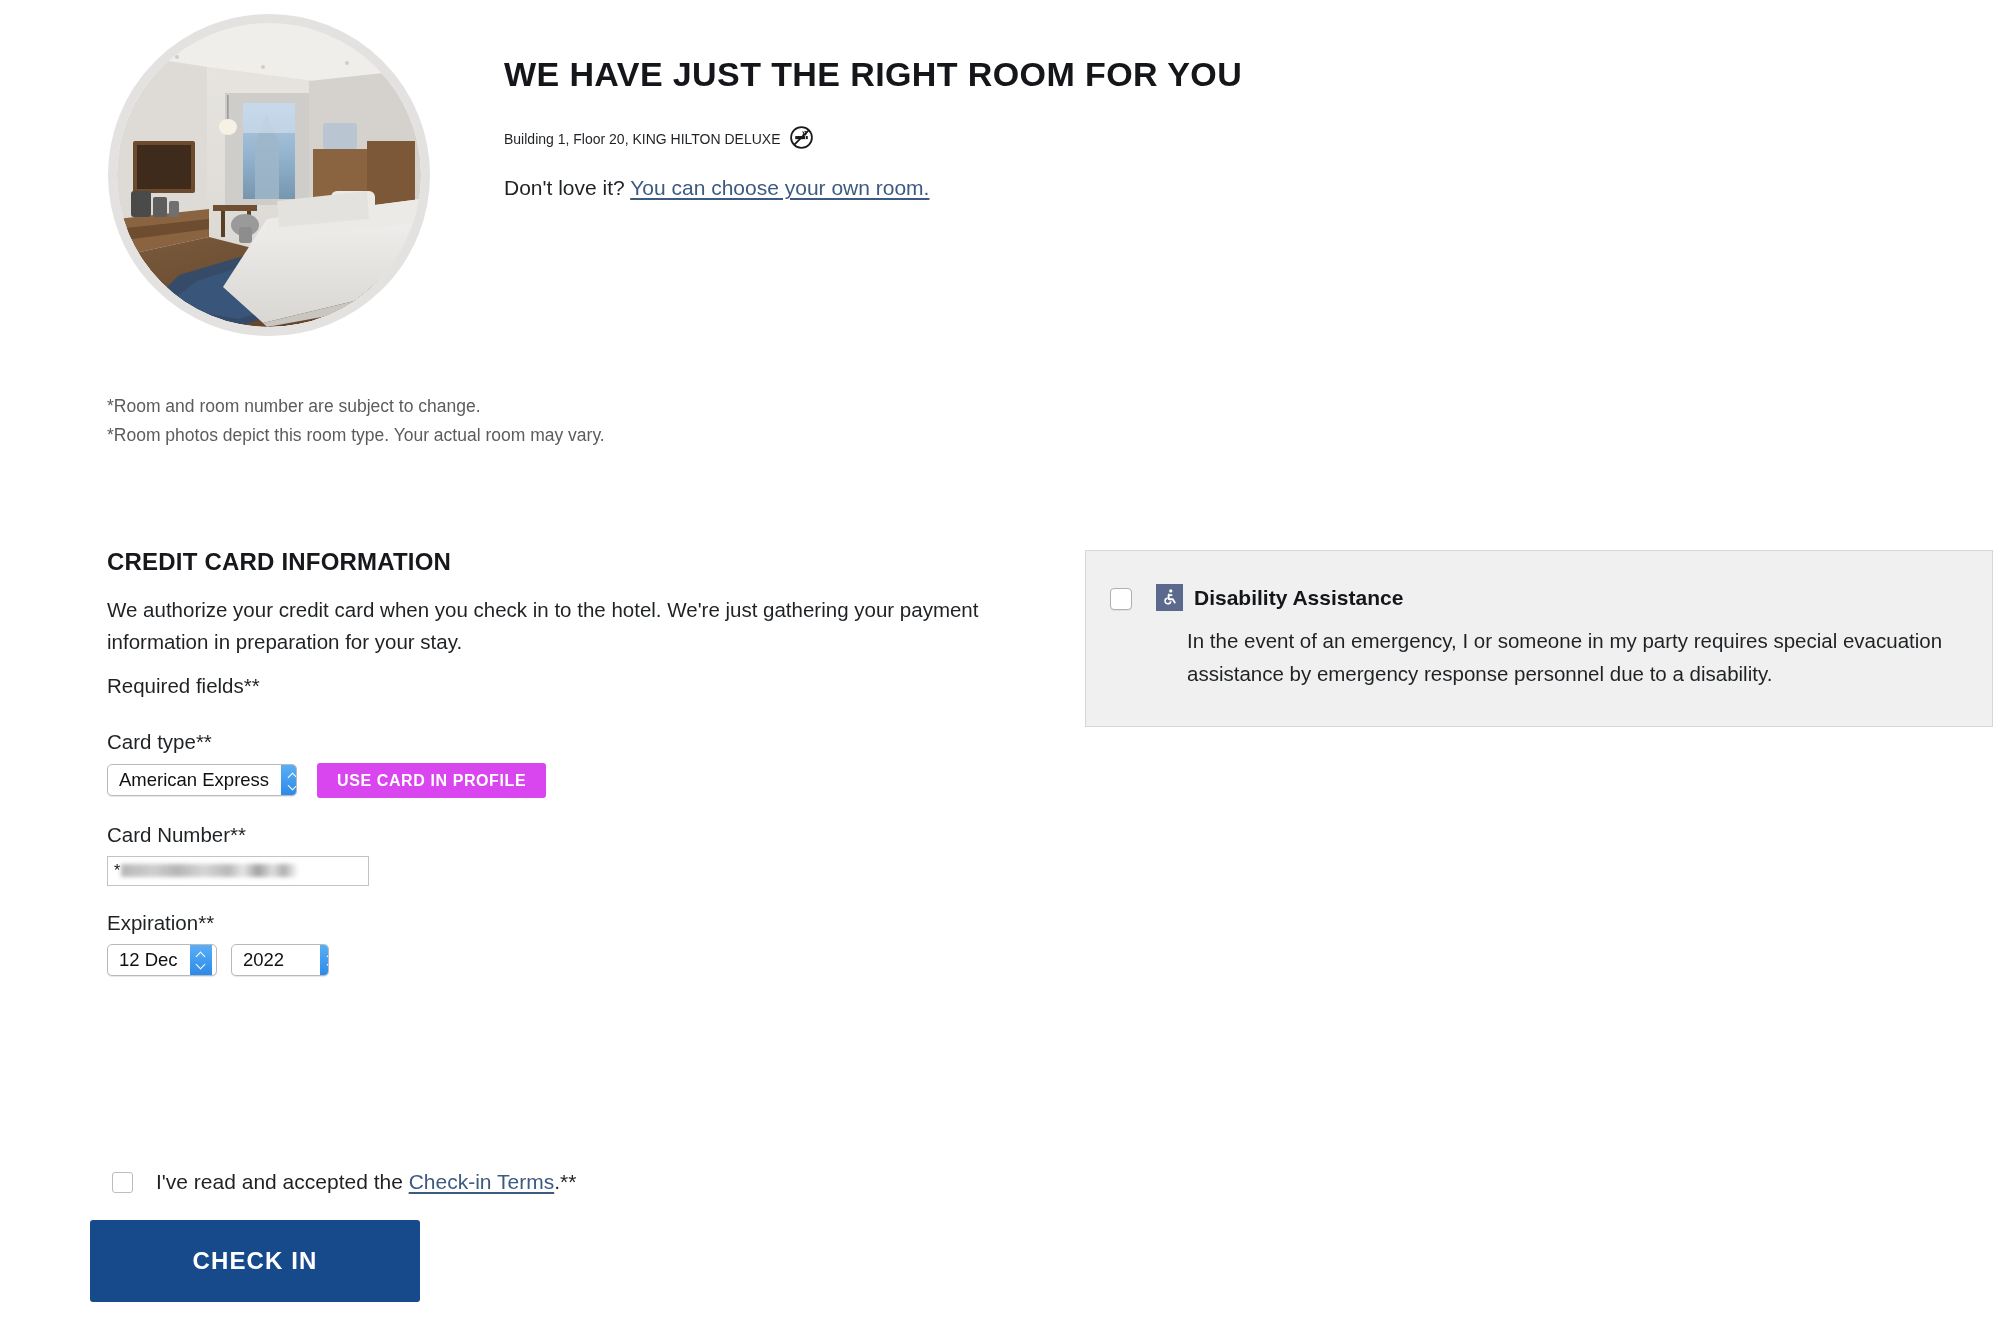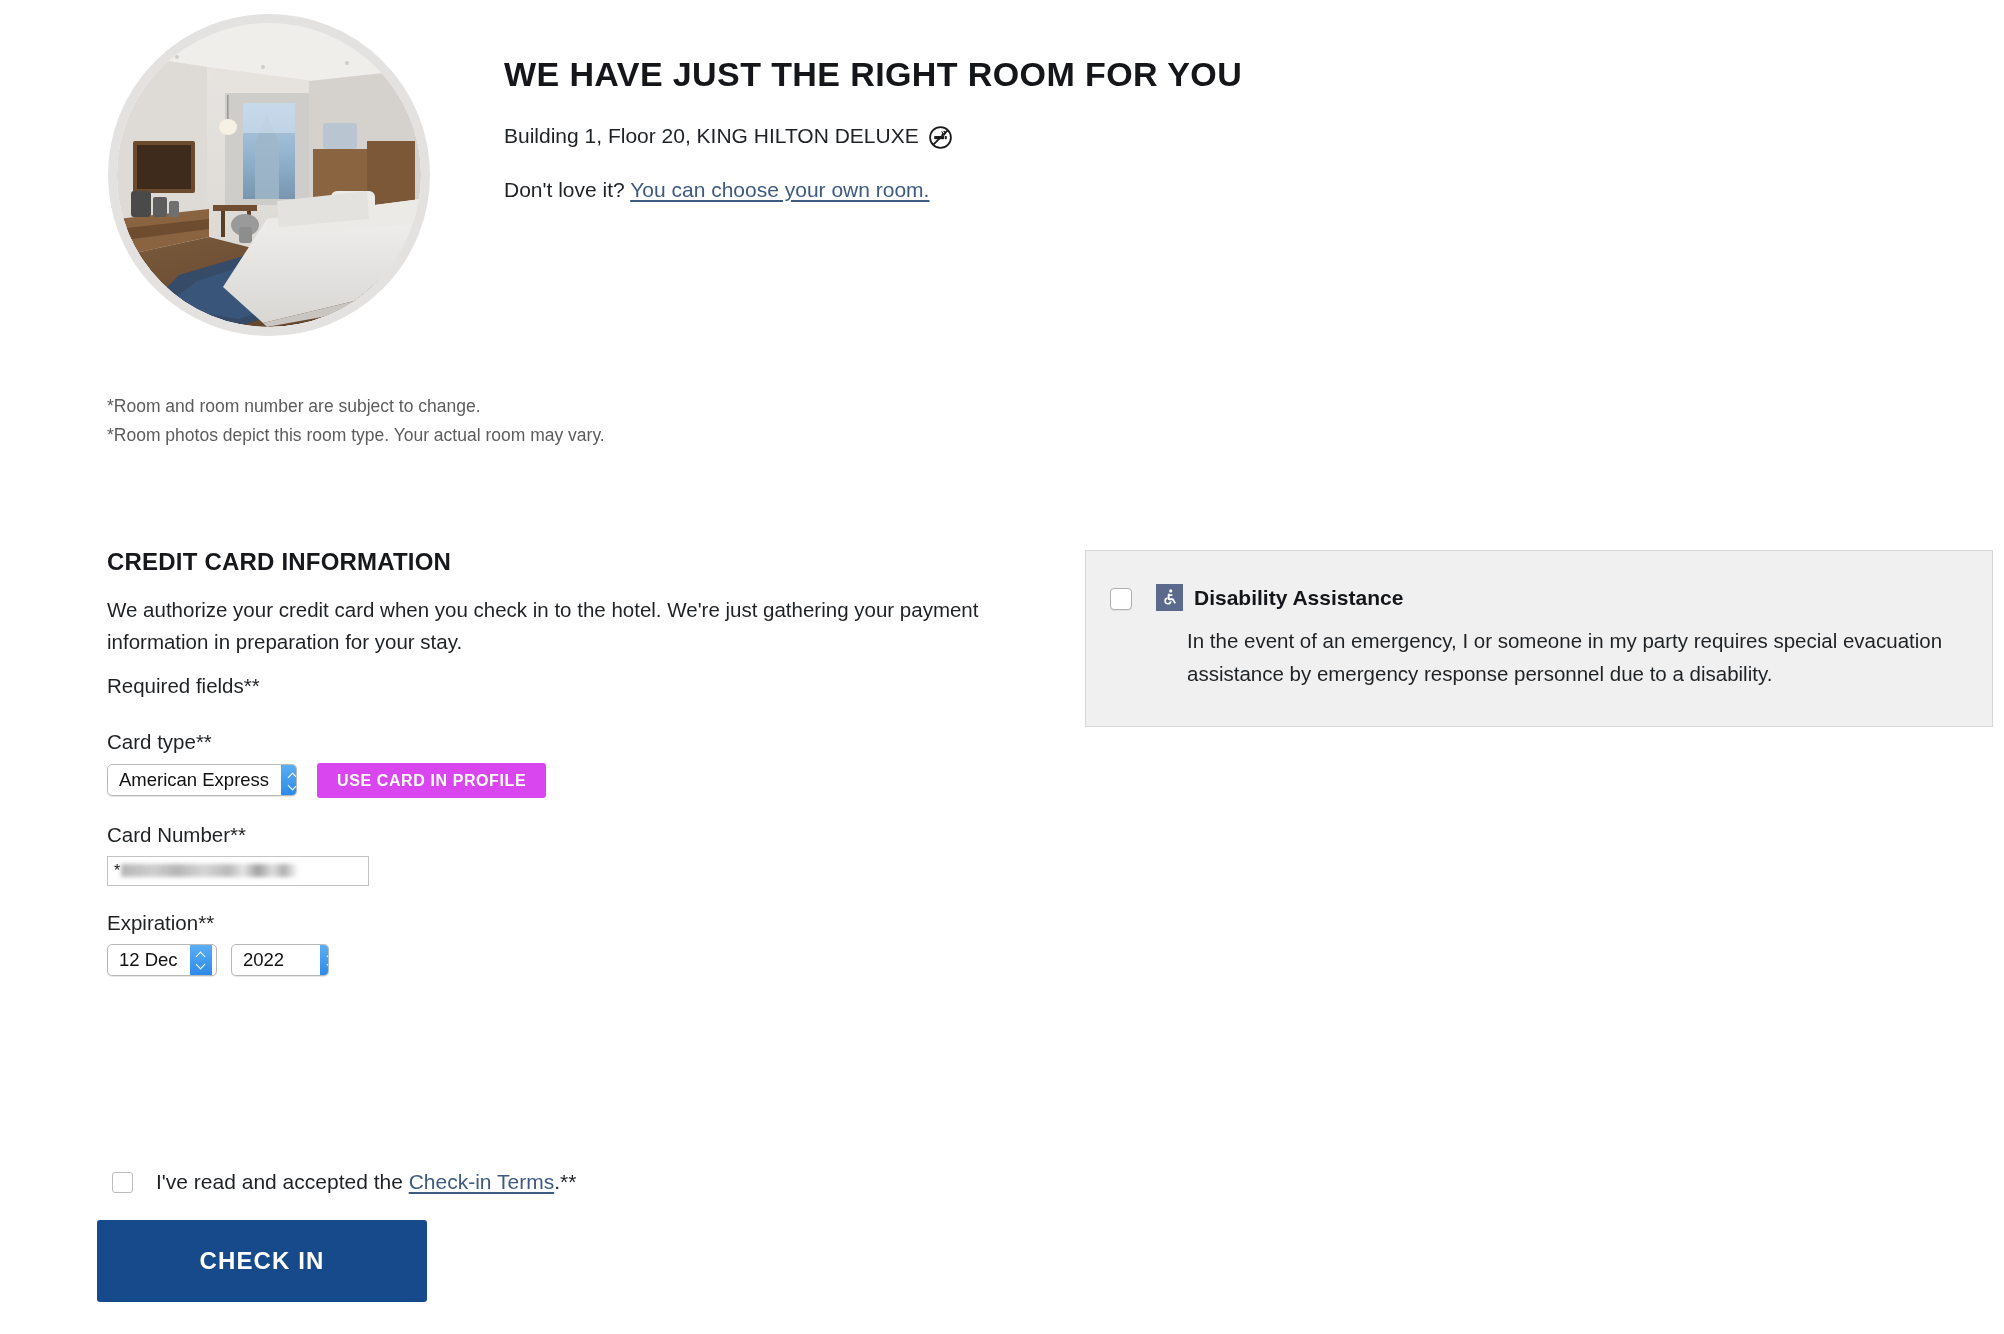--- a/index.html
+++ b/index.html
@@ -57,27 +57,27 @@
     font-family: "Liberation Sans", sans-serif;
   }
   .room-number {
     font-size: 23px;
     font-weight: 700;
     color: #16181c;
     margin: 0 0 14px 0;
     line-height: 1.2;
   }
   .room-desc {
-    font-size: 21px;
+    font-size: 14px;
     font-weight: 400;
     color: #1f2225;
     margin: 0 0 26px 0;
     line-height: 1.25;
     display: flex;
-    align-items: flex-start;
+    align-items: flex-end;
   }
   .no-smoking-icon {
     display: inline-block;
     margin-left: 9px;
     width: 25px;
     height: 25px;
     position: relative;
     top: 2px;
   }
   .room-choose {
@@ -322,21 +322,21 @@
     cursor: pointer;
     box-sizing: border-box;
   }
   .terms-text {
     margin-left: 23px;
     font-size: 21px;
     color: #1f2225;
   }
   .checkin-button {
     position: absolute;
-    left: 97px;
+    left: 90px;
     top: 1220px;
     width: 330px;
     height: 82px;
     background: #174a8b;
     color: #fff;
     border: none;
     border-radius: 3px;
     font-size: 24px;
     font-weight: 700;
     letter-spacing: 1.1px;

